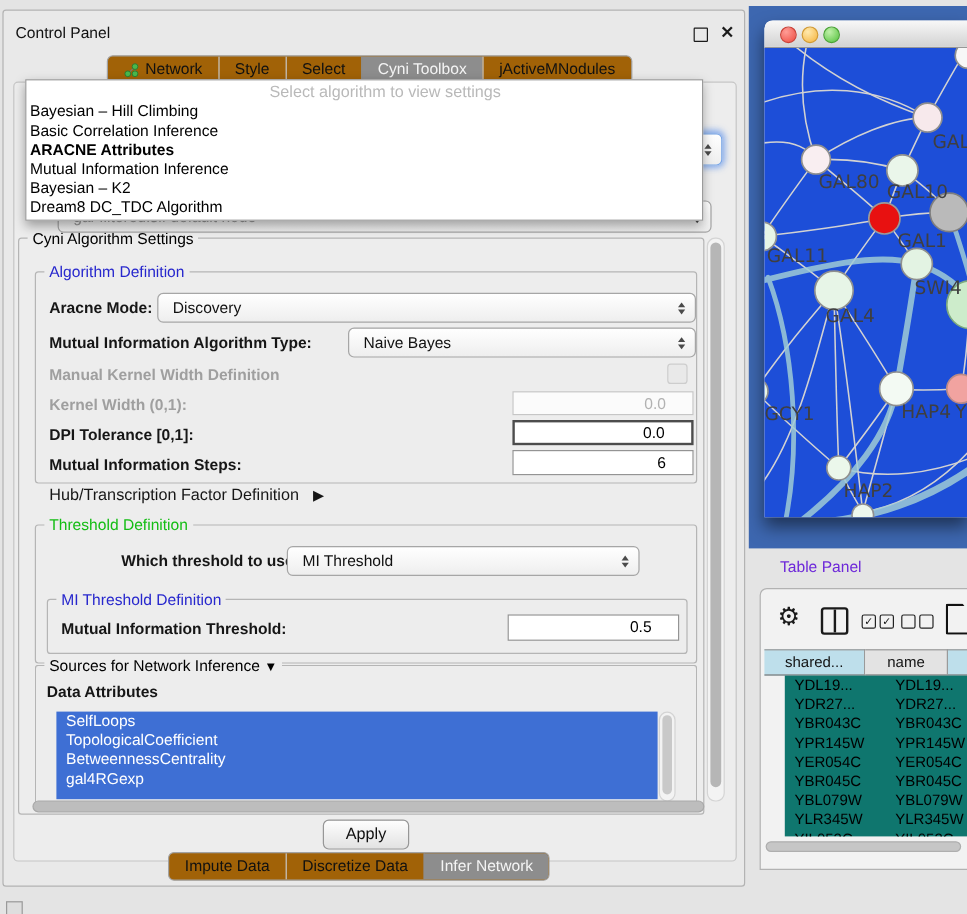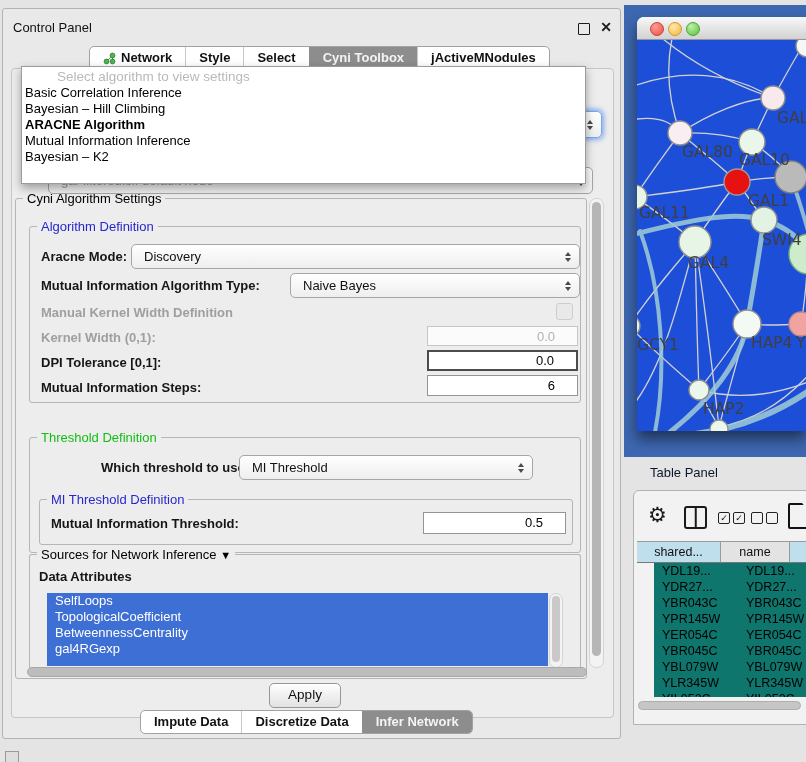--- a/index.html
+++ b/index.html
@@ -13,34 +13,34 @@
   
   .cp{
     left:2px;top:8px;width:617px;height:729px;
     background:#e9e9e9;border:1px solid #b3b3b3;border-radius:3px;
   }
   .cp-title{left:10px;top:11px;font-size:13px;color:#111;}
   .float-btn{right:30px;top:14px;width:10px;height:10px;border:1.5px solid #1b1b1b;border-radius:1px;}
   .close-btn{right:8px;top:10px;font-size:14px;font-weight:bold;color:#1b1b1b;}
   
   .seg-bar{
-    display:flex;height:22px;background:#ffffff;border:1px solid #a2a2a2;
-    border-radius:5px;overflow:hidden;font-size:13px;color:#111;font-weight:bold;
+    display:flex;height:22px;background:#a16207;border:1px solid #a2a2a2;
+    border-radius:5px;overflow:hidden;font-size:13px;color:#111;
   }
   .seg{padding:0 13px;line-height:22px;border-left:1px solid #c9c9c9;display:flex;align-items:center;gap:5px;white-space:nowrap;}
   .seg:first-child{border-left:none;}
   .seg.active{background:#8d8d8d;color:#f4f4f4;border-left-color:#8d8d8d;}
   
   .content{left:8px;top:59px;width:601px;height:648px;background:#ededed;border:1px solid #c6c6c6;border-radius:4px;}
   
   .dd{
     left:18px;top:57px;width:563px;height:116px;background:#fff;
     border:1px solid #9b9b9b;box-shadow:0 4px 9px rgba(0,0,0,.35);z-index:20;
   }
-  .dd-prompt{height:18px;line-height:19px;text-align:left;color:#b9b9b9;font-size:13.5px;padding-left:35px;}
+  .dd-prompt{height:18px;line-height:19px;text-align:center;color:#b9b9b9;font-size:13.5px;padding-left:35px;}
   .dd-item{height:16px;line-height:16px;padding-left:3px;font-size:13px;color:#000;white-space:nowrap;}
   .dd-item.sel{font-weight:bold;}
   
   .combo{
     background:linear-gradient(#ffffff,#eeeeee);
     border:1px solid #a6a6a6;border-radius:5px;font-size:13px;color:#111;z-index:5;
   }
   .combo .val{position:absolute;left:12px;top:0;line-height:23px;white-space:nowrap;}
   .arrows{position:absolute;right:8px;top:50%;transform:translateY(-50%);display:flex;flex-direction:column;gap:2px;}
   .tri-up{width:0;height:0;border-left:3.5px solid transparent;border-right:3.5px solid transparent;border-bottom:4.5px solid #4a4a4a;}
@@ -85,21 +85,21 @@
     background:linear-gradient(#f8f8f8,#d2d2d2);
     border-bottom:1px solid #979797;border-top-left-radius:7px;
   }
   .tl{position:absolute;top:5px;width:12px;height:12px;border-radius:50%;}
   .tl.red{background:radial-gradient(circle at 35% 30%,#ff9d96,#ee4b40);border:1px solid #ca4238;}
   .tl.yel{background:radial-gradient(circle at 35% 30%,#ffe9ad,#f5b33c);border:1px solid #d19a33;}
   .tl.grn{background:radial-gradient(circle at 35% 30%,#c0f0a9,#53c23c);border:1px solid #4aa335;}
   .canvas{position:absolute;left:0;top:23px;width:169px;height:391px;overflow:hidden;background:#1d4ed8;}
   .net-label{font-family:"DejaVu Sans",sans-serif;font-size:15.5px;fill:#3f3f3f;}
   
-  .tp-title{left:650px;top:465px;font-size:13px;color:#0f172a;}
+  .tp-title{left:650px;top:465px;font-size:13px;color:#6d28d9;}
   .tbl-win{
     left:633px;top:490px;width:173px;height:233px;background:#f2f2f2;
     border:1px solid #b2b2b2;border-top-left-radius:6px;
   }
   .gear{font-size:21px;color:#1a1a1a;line-height:22px;}
   .col-icon{width:19px;height:19px;border:2.5px solid #1a1a1a;border-radius:3px;position:relative;}
   .col-icon:after{content:"";position:absolute;left:50%;top:0;bottom:0;width:2.5px;background:#1a1a1a;transform:translateX(-50%);}
   .cb-sm{width:10px;height:10px;border:1.5px solid #222;border-radius:2px;font-size:9px;line-height:10px;text-align:center;color:#111;}
   .doc-icon{width:16px;height:22px;border:2.5px solid #111;border-radius:2px;clip-path:polygon(0 0,70% 0,100% 28%,100% 100%,0 100%);}
   .th-row,.tr-row{display:flex;}
@@ -156,25 +156,26 @@
   <div class="abs combo ghost" style="left:45px;top:158px;width:543px;height:25px;">
     <div class="val" style="line-height:25px;">gal-filtered.sif default node</div>
     <div class="arrows">
         <div class="tri-up"></div>
         <div class="tri-dn"></div>
       </div>
   </div>
 
   <div class="abs dd">
     <div class="dd-prompt">Select algorithm to view settings</div>
+    <div class="dd-item">Bayesian – Hill Climbing</div>
     <div class="dd-item">Basic Correlation Inference</div>
-    <div class="dd-item">Bayesian – Hill Climbing</div>
-    <div class="dd-item sel">ARACNE Algorithm</div>
+    <div class="dd-item sel">ARACNE Attributes</div>
     <div class="dd-item">Mutual Information Inference</div>
     <div class="dd-item">Bayesian – K2</div>
+    <div class="dd-item">Dream8 DC_TDC Algorithm</div>
   </div>
 
   <div class="abs grp" style="left:12px;top:189px;width:570px;height:479px;"></div>
   <div class="abs grp-title" style="left:20px;top:182px;">Cyni Algorithm Settings</div>
 
   <div class="abs sb-track" style="left:586px;top:189px;width:13px;height:468px;">
     <div class="sb-thumb" style="position:absolute;left:1.5px;top:3px;width:9px;height:454px;"></div>
   </div>
 
   <div class="abs grp" style="left:26px;top:217px;width:550px;height:175px;"></div>
@@ -203,20 +204,24 @@
 
   <div class="abs lbl dis" style="left:38px;top:321px;">Kernel Width (0,1):</div>
   <div class="abs field dis" style="left:424px;top:317px;width:151px;height:20px;">0.0</div>
 
   <div class="abs lbl" style="left:38px;top:346px;">DPI Tolerance [0,1]:</div>
   <div class="abs field strong" style="left:424px;top:341px;width:151px;height:21px;">0.0</div>
 
   <div class="abs lbl" style="left:38px;top:371px;">Mutual Information Steps:</div>
   <div class="abs field" style="left:424px;top:366px;width:151px;height:21px;">6</div>
 
+  <div class="abs lbl plain" style="left:38px;top:396px;">
+    <span>Hub/Transcription Factor Definition</span>
+    <span style="margin-left:8px;font-size:12px;">▶</span>
+  </div>
 
   <div class="abs grp" style="left:26px;top:428px;width:550px;height:114px;"></div>
   <div class="abs grp-title t-green" style="left:34px;top:421px;">Threshold Definition</div>
 
   <div class="abs lbl" style="left:74px;top:451px;margin-left:24px;">Which threshold to use:</div>
   <div class="abs combo" style="left:236px;top:446px;width:292px;height:23px;">
     <div class="val">MI Threshold</div>
     <div class="arrows">
         <div class="tri-up"></div>
         <div class="tri-dn"></div>

